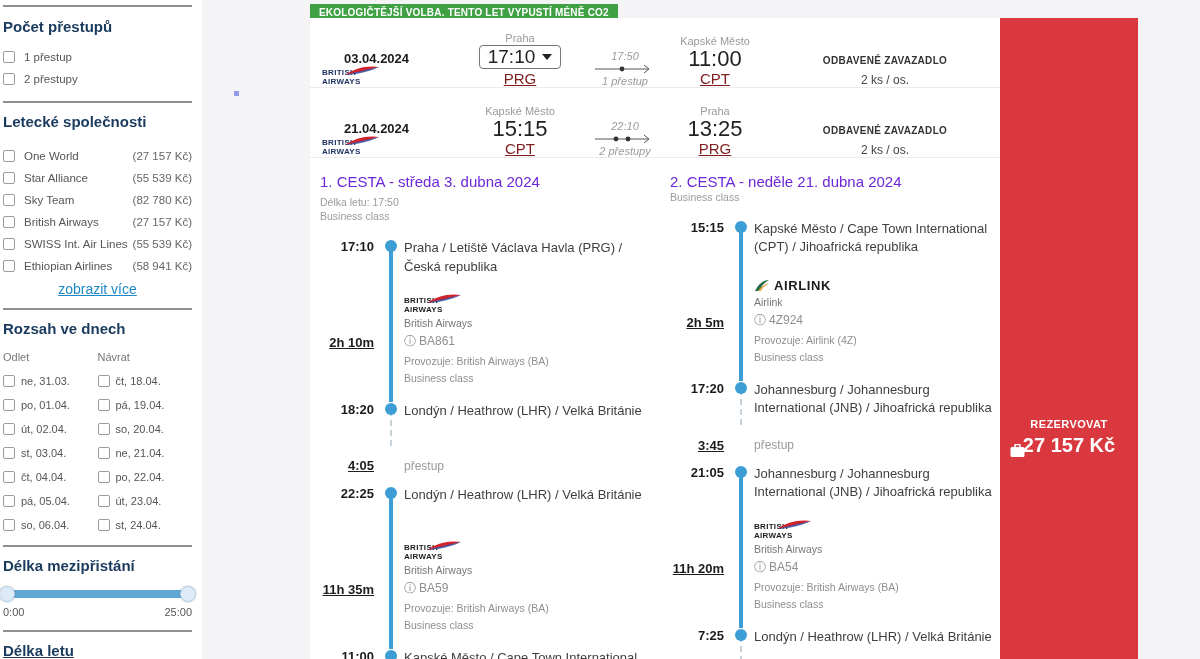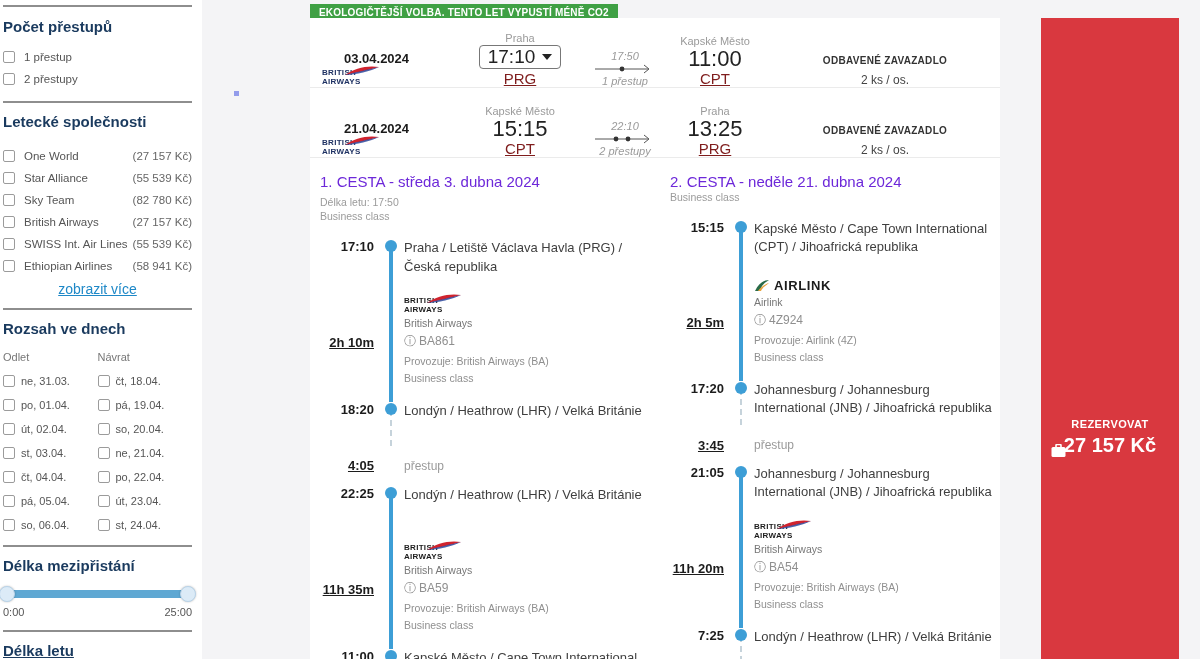--- a/index.html
+++ b/index.html
@@ -92,21 +92,21 @@
   .loc { font-size:13px; color:#3f3f3f; line-height:1.4; padding-right:6px; }
   .dur-b { font-size:11px; font-weight:normal; color:#64b5e3;text-decoration:underline; }
   .seg { padding:14px 0 18px 0; }
   .seg .nm { font-size:10.5px; color:#777; margin-top:2px; }
   .seg .fl { font-size:12px; color:#8f8f8f; margin-top:4px; }
   .seg .fl .i { font-size:12px; color:#8f8f8f; margin-right:3px; }
   .seg .op, .seg .cl { font-size:10.5px; color:#8f8f8f; margin-top:5px; }
   .lay-l { font-size:12px; color:#9a9a9a; }
 
   
-  .reserve { position:absolute; left:1041px; top:18px; width:138px; height:641px; background:#d9383f;
+  .reserve { position:absolute; left:1000px; top:18px; width:138px; height:641px; background:#d9383f;
              color:#fff; cursor:pointer; }
   .reserve .inner { position:absolute; top:400px; left:0; right:0; text-align:center; }
   .reserve .lbl { font-size:11px; font-weight:bold; letter-spacing:.4px; }
   .reserve .price { font-size:20px; font-weight:bold; margin-top:4px; }
   .reserve .bag-ic { position:absolute; left:10px; top:426px; }
 
   .arrow-svg { display:block; margin:0 auto; }
 </style>
 </head>
 <body>

